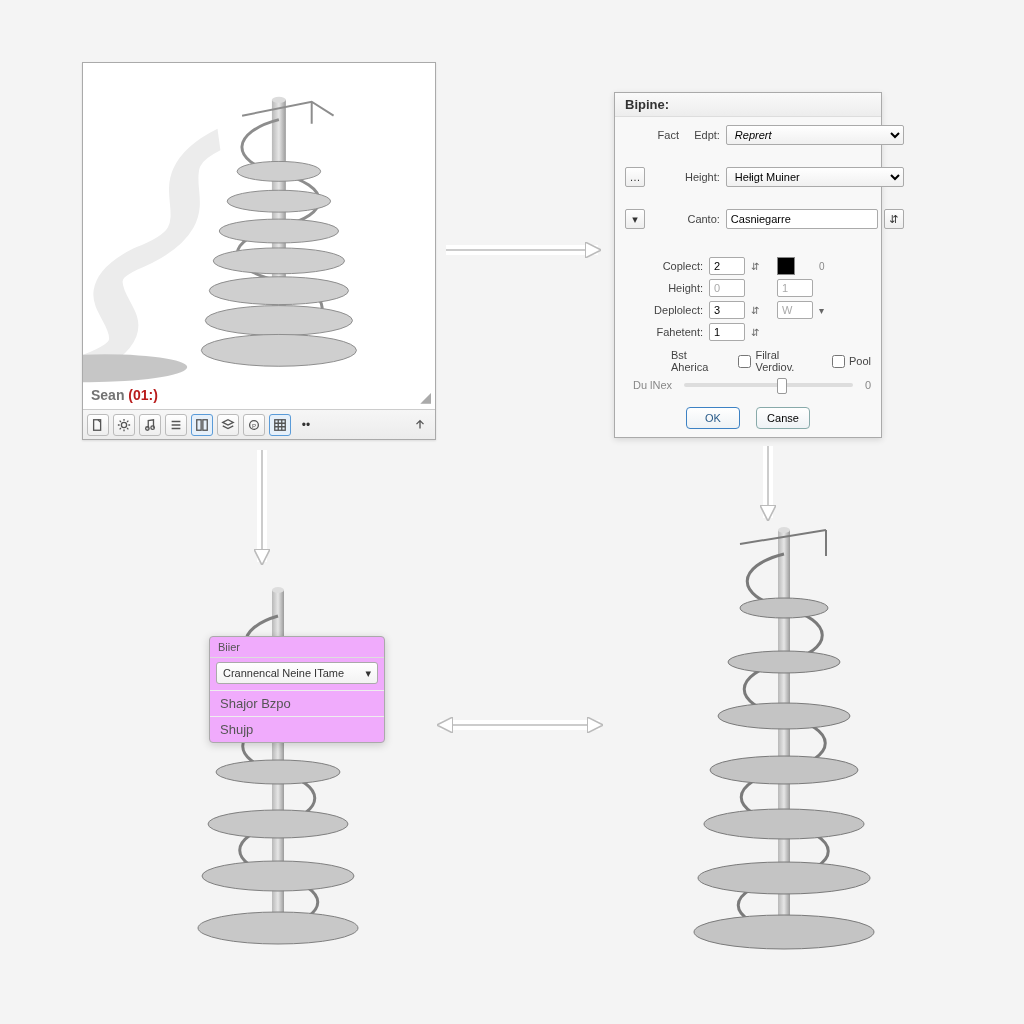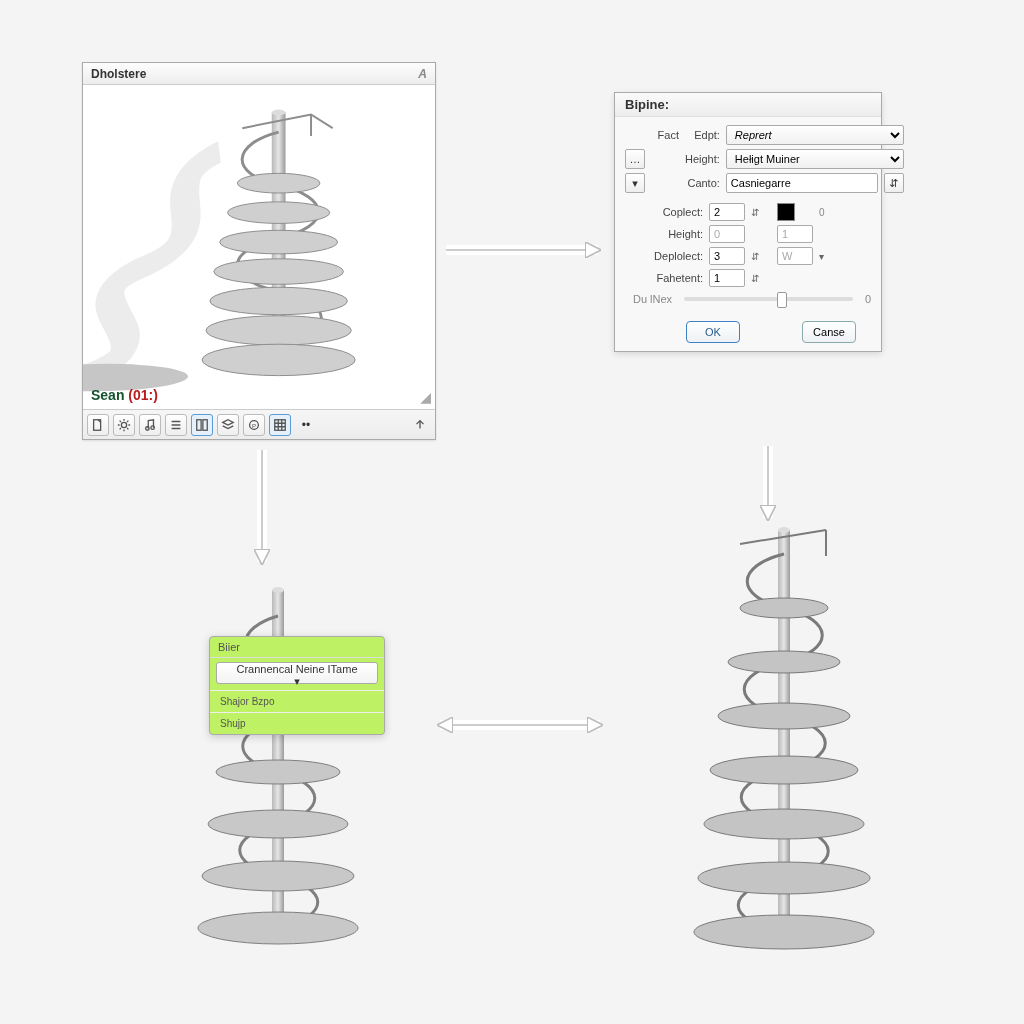--- a/index.html
+++ b/index.html
@@ -33,21 +33,21 @@
   }
   .viewport-header .spacer { flex: 1; }
   .viewport-canvas {
     flex: 1; position: relative; overflow: hidden;
     background: #fff;
   }
   .viewport-status {
     position: absolute; left: 8px; bottom: 6px;
     font-size: 14px; font-weight: 600;
   }
-  .viewport-status .user { color: #14532d; }
+  .viewport-status .user { color: #737373; }
   .viewport-status .frame { color: #b91c1c; }
   .viewport-toolbar {
     height: 30px;
     border-top: 1px solid #ccc;
     background: linear-gradient(#f6f6f6,#ececec);
     display: flex; align-items: center;
     gap: 4px; padding: 0 4px;
   }
   .tool-btn {
     width: 22px; height: 22px;
@@ -74,21 +74,21 @@
   .props-title {
     padding: 4px 10px;
     font-weight: 700;
     font-size: 13px;
     border-bottom: 1px solid #ddd;
     background: linear-gradient(#fafafa,#ededed);
   }
   .props-grid {
     display: grid;
     grid-template-columns: 54px 1fr auto auto;
-    gap: 4px 6px;
+    gap: 22px 6px;
     padding: 8px 24px 4px 10px;
     align-items: center;
   }
   .props-grid .lab { text-align: right; color: #444; font-size: 11px; }
   .props-grid input[type=text], .props-grid select {
     height: 20px; border: 1px solid #aaa; border-radius: 2px;
     padding: 0 4px; font-size: 11px; background: #fff;
   }
   .props-grid select { background: linear-gradient(#fff,#f0f0f0); }
   .btn-sq {
@@ -127,69 +127,62 @@
   }
   .dlg-buttons {
     display: flex; justify-content: center; gap: 16px; padding-top: 6px;
   }
   .dlg-btn {
     min-width: 54px; height: 22px;
     border: 1px solid #8aa; border-radius: 4px;
     background: linear-gradient(#fff,#eef2f5);
     font-size: 11px;
     cursor: pointer;
-    margin-left: 46px;
   }
   .dlg-btn.primary { border-color: #3d82c4; color: #2a5c8a; }
 
   
   .dropdown-popup {
     position: absolute;
     left: 209px; top: 636px;
     width: 176px;
-    background: #bef264;
+    background: #f0abfc;
     border: 1px solid #aaa;
     border-radius: 4px;
     box-shadow: 0 2px 8px rgba(0,0,0,.18);
     overflow: hidden;
   }
   .dropdown-popup .hdr {
     padding: 4px 8px; font-size: 11px; color: #555;
     border-bottom: 1px solid #ddd;
   }
   .dropdown-popup .sel {
     margin: 4px 6px 6px 6px;
     border: 1px solid #aaa; border-radius: 3px;
     display: flex; align-items: center; justify-content: space-between;
     height: 22px; padding: 0 6px; font-size: 11px;
     background: linear-gradient(#fff,#f3f3f3);
     cursor: pointer;
-    flex-direction: column;
   }
   .dropdown-popup .opt {
-    padding: 5px 10px; font-size: 10px; color: #555;
+    padding: 5px 10px; font-size: 13px; color: #555;
     border-top: 1px solid #eee;
     cursor: pointer;
   }
 
   
   svg.arrow { position: absolute; pointer-events: none; }
 
   
   .stair svg { width: 100%; height: 100%; }
 </style>
 </head>
 <body>
 
 <div class="viewport-panel">
-  <div class="viewport-header">
-    <span>Dholstere</span>
-    <span class="spacer"></span>
-    <span style="color:#888;font-style:italic;">A</span>
-  </div>
   <div class="viewport-canvas stair">
     
     <svg viewBox="0 0 354 330">
       <defs>
         <linearGradient id="pg" x1="0" y1="0" x2="1" y2="0">
           <stop offset="0" stop-color="#b8b8b8"></stop>
             <stop offset="0.5" stop-color="#e6e6e6"></stop>
             <stop offset="1" stop-color="#9a9a9a"></stop>
         </linearGradient>
       </defs>
@@ -316,20 +309,31 @@
     <div style="font-size:10px;color:#666;">⇵</div>
     <input style="color: rgb(170, 170, 170);" value="W">
     <div style="font-size:10px;color:#666;">▾</div>
   </div>
   <div class="props-sub">
     <div class="lab">Fahetent:</div>
     <input value="1" style="">
     <div style="font-size:10px;color:#666;">⇵</div>
     <span></span>
       <span></span>
+  </div>
+  <div class="checks">
+    <span>Bst Aherica</span>
+    <label>
+        <input type="checkbox" style="">
+        <span>Filral Verdiov.</span>
+      </label>
+    <label>
+        <input type="checkbox" style="">
+        <span>Pool</span>
+      </label>
   </div>
   <div class="slider-row">
     <span>Du lNex</span>
     <div class="slider"></div>
     <span>0</span>
   </div>
   <div class="dlg-buttons">
     <button class="dlg-btn primary">OK</button>
     <button class="dlg-btn">Canse</button>
   </div>

